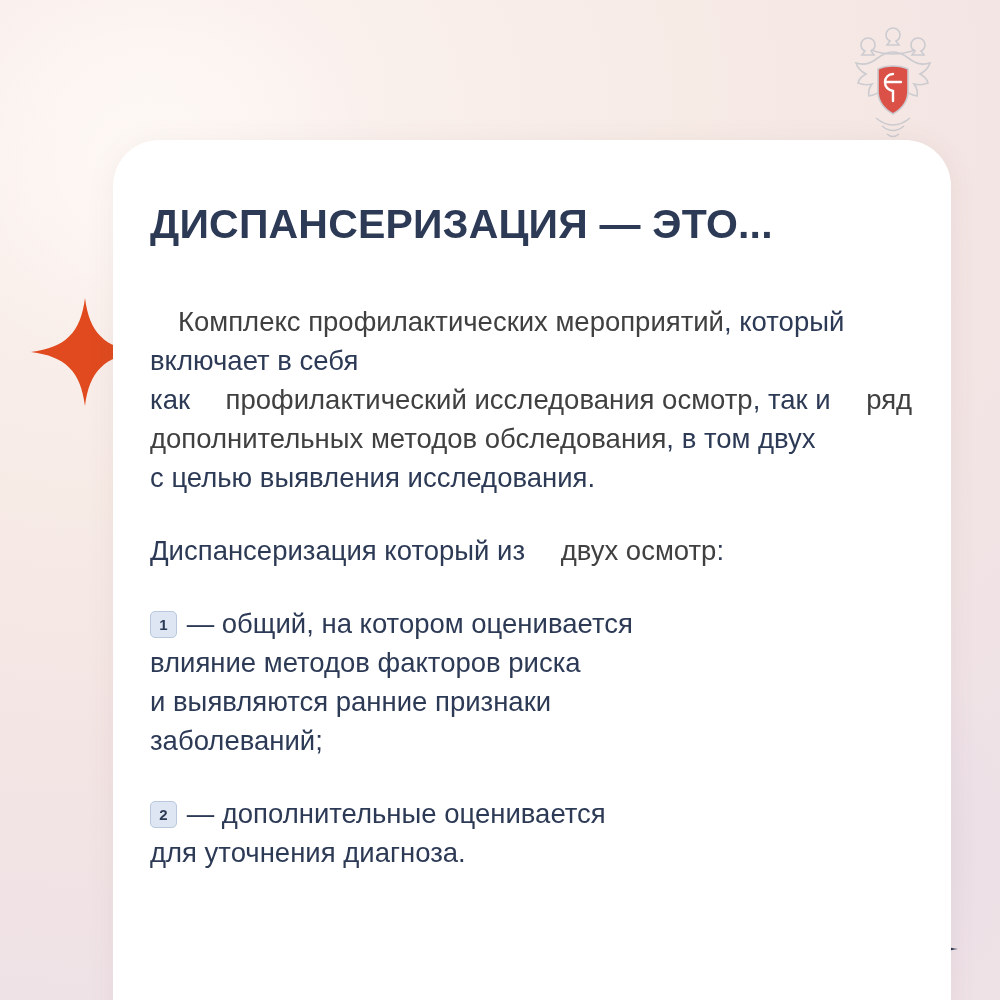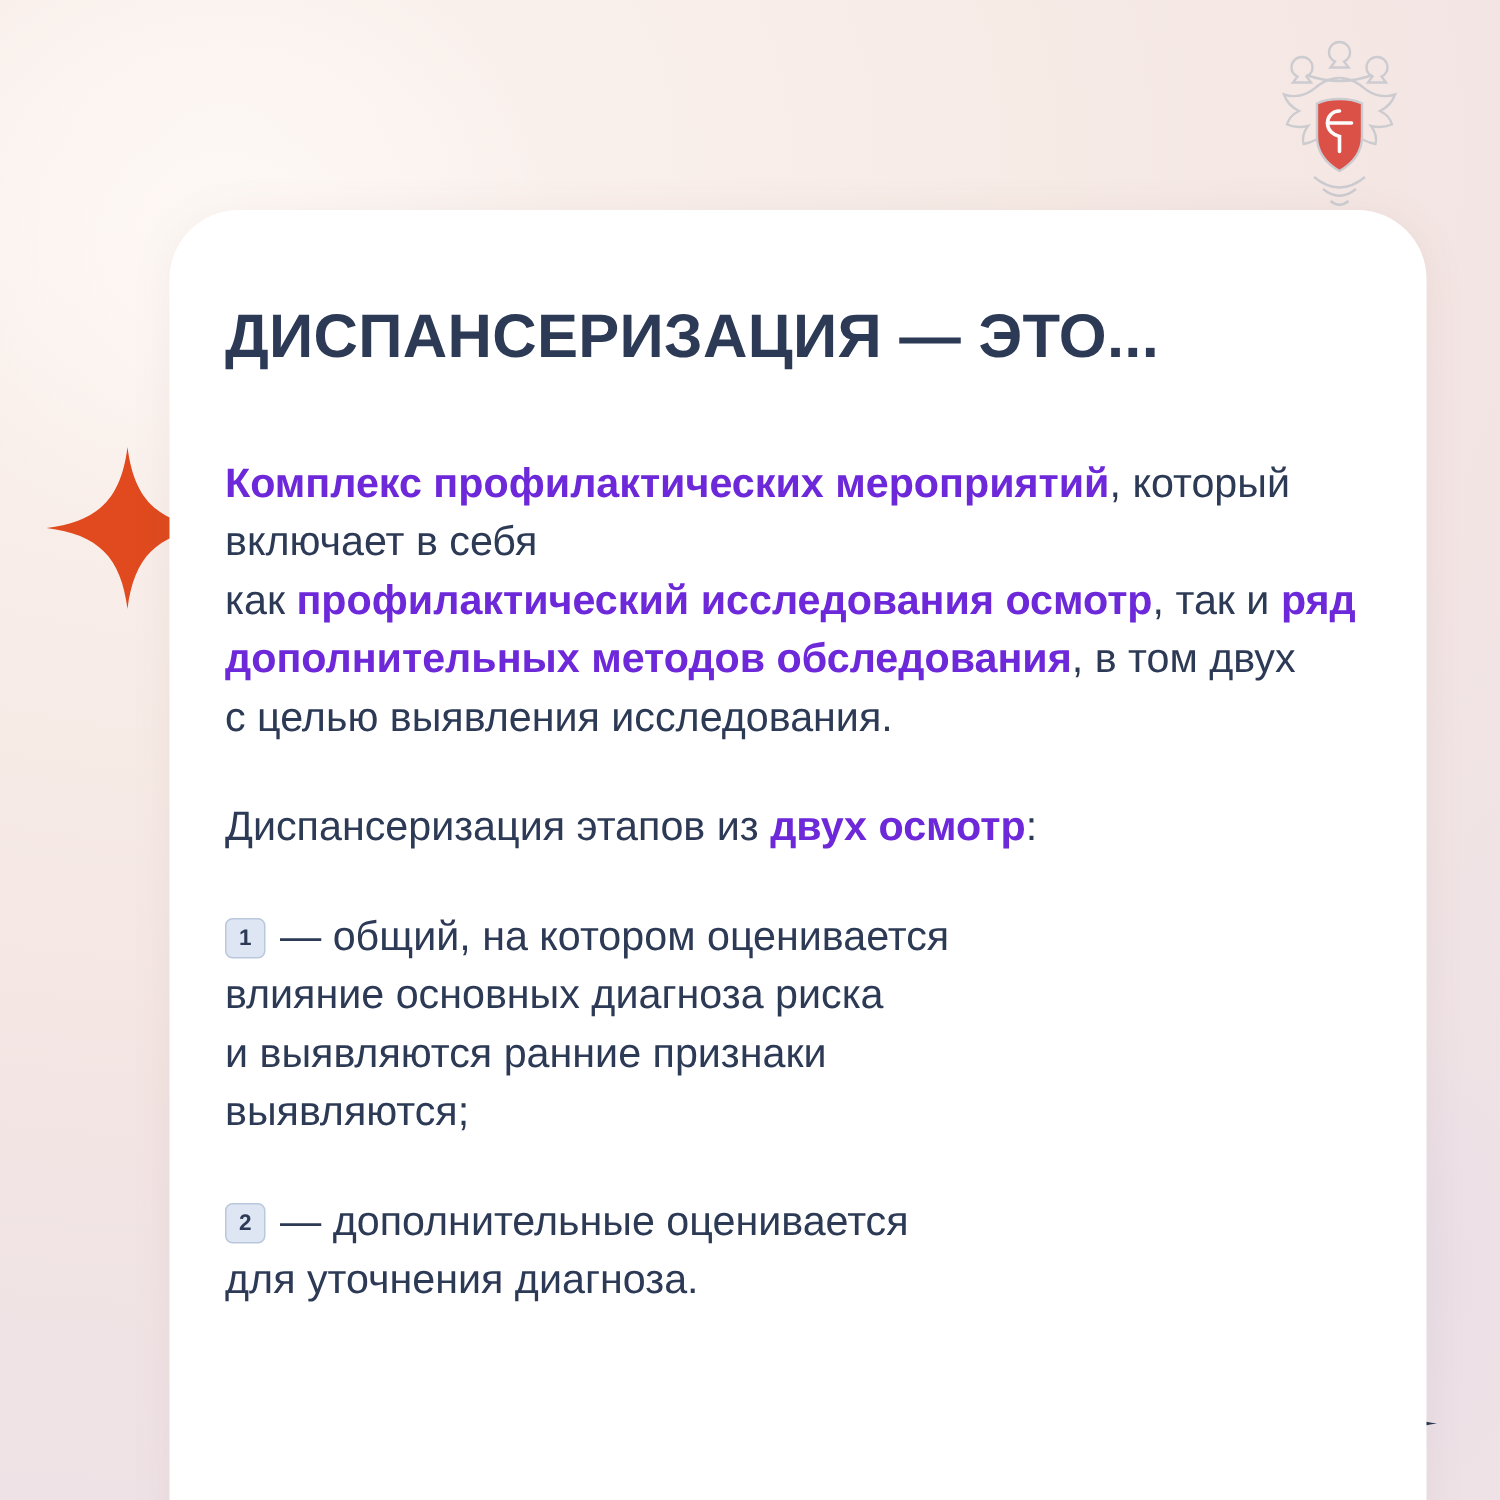--- a/index.html
+++ b/index.html
@@ -86,22 +86,23 @@
     font-size: 27.5px;
     line-height: 1.42;
     color: #2d3a56;
     font-weight: 400;
   }
 
   .para { margin: 0 0 34px 0; }
   .para:last-child { margin-bottom: 0; }
 
   .hl {
-    color: #6d28d9;
-    font-weight: 700;
+    color: #404040;
+    font-weight: 400;
+    margin-left: 28px;
   }
 
   .step-num {
     display: inline-block;
     min-width: 25px;
     height: 25px;
     line-height: 25px;
     text-align: center;
     font-size: 15px;
     font-weight: 700;
@@ -187,29 +188,29 @@
 
       <div class="body-text">
 
         <p class="para">
           <span class="hl">Комплекс профилактических мероприятий</span><span>, который включает в себя</span><br>
           <span>как </span><span class="hl">профилактический исследования осмотр</span><span>, так и </span><span class="hl">ряд дополнительных методов обследования</span><span>, в том двух</span><br>
           <span>с целью выявления исследования.</span>
         </p>
 
         <p class="para">
-          <span>Диспансеризация этапов из </span><span class="hl">двух осмотр</span><span>:</span>
+          <span>Диспансеризация который из </span><span class="hl">двух осмотр</span><span>:</span>
         </p>
 
         <p class="para para-steps">
           <span class="step-num">1</span>
           <span>— общий, на котором оценивается</span><br>
-          <span class="line">влияние основных диагноза риска</span>
+          <span class="line">влияние методов факторов риска</span>
           <span class="line">и выявляются ранние признаки</span>
-          <span class="line">выявляются;</span>
+          <span class="line">заболеваний;</span>
         </p>
 
         <p class="para">
           <span class="step-num">2</span>
           <span>— дополнительные оценивается</span><br>
           <span class="line">для уточнения диагноза.</span>
         </p>
 
       </div>
     </div>

